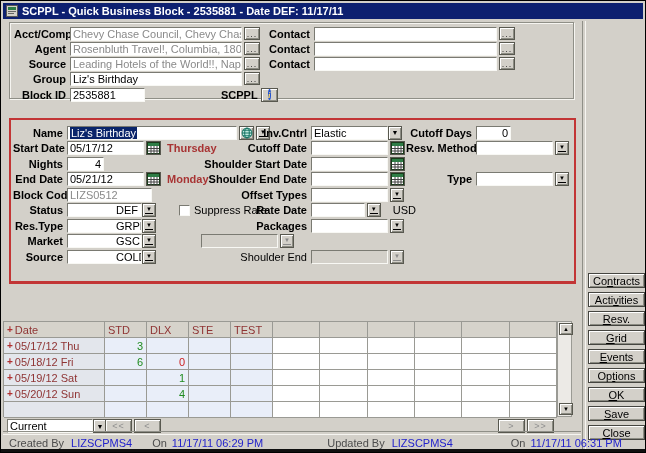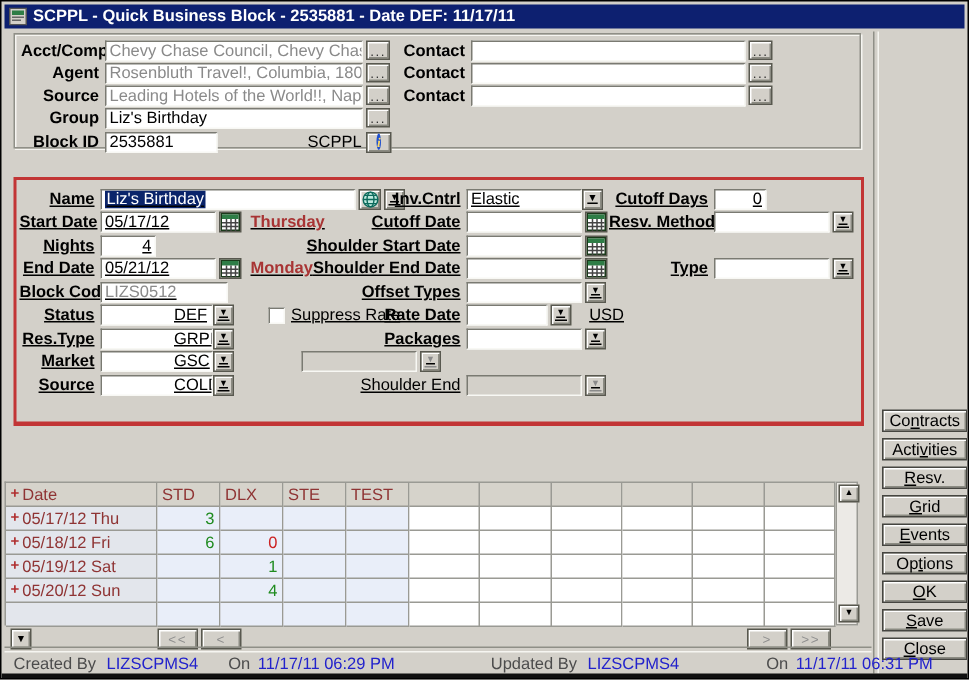--- a/index.html
+++ b/index.html
@@ -28,35 +28,35 @@
   .lbl{font-weight:bold;text-align:right;padding-right:4px;box-sizing:border-box;flex:0 0 auto;white-space:nowrap;}
   .note{color:#a83434;margin-left:6px;font-weight:bold;}
 
   
   .topgroup{position:absolute;left:8px;top:21px;width:565px;height:77px;border:1px solid #8f8f87;
     box-shadow:1px 1px 0 #f6f5f1,inset 1px 1px 0 #f6f5f1;box-sizing:border-box;}
   .tg-row{position:absolute;display:flex;align-items:center;height:15px;}
   .tg-row .lbl{width:56px;}
   .tg-inp{width:172px;}
   .ct-inp{width:183px;}
-  .prop{font-weight:normal;margin-left:60px;}
+  .prop{font-weight:bold;margin-left:76px;}
   .infobtn{width:17px;height:14px;margin-left:3px;}
   .infoglyph{width:11px;height:11px;border-radius:50%;background:#1d4fd0;color:#ffd964;font-size:9px;font-weight:bold;
     font-family:"Liberation Serif",serif;display:flex;align-items:center;justify-content:center;font-style:italic;}
 
   
   .tabs{position:absolute;left:8px;top:99px;display:flex;align-items:flex-end;z-index:3;}
   .tab{padding:2px 9px 1px;margin-right:2px;background:#d3d0c9;border:1px solid #86867e;border-bottom:none;
     border-radius:2px 2px 0 0;}
   .tab.active{border:2px solid #c23535;border-bottom:none;padding:2px 8px 2px;}
 
   
   .formbox{position:absolute;left:8px;top:117px;width:567px;height:166px;border:2px solid #c23535;
     border-bottom-width:3px;box-sizing:border-box;}
-  .fcol{position:absolute;top:5px;text-decoration:underline;}
+  .fcol{position:absolute;top:5px;}
   .fcol-left{left:2px;width:280px;}
   .fcol-mid{left:190px;width:215px;}
   .fcol-right{left:395px;width:172px;}
   .f-row{display:flex;align-items:center;height:15.5px;}
   .fcol-left .lbl{width:54px;}
   .fcol-mid .lbl{width:110px;font-weight:bold;}
   .fcol-right .lbl{width:70px;}
   .w-name{width:170px;}
   .w-date{width:77px;}
   .w-nights{width:37px;}
@@ -468,20 +468,21 @@
         <div class="gcell c-empty c-emptycol"></div>
       </div>
     </div>
   <div class="vscroll">
     <button class="raised sbtn up">▲</button>
     <button class="raised sbtn down">▼</button>
   </div>
 
   <div class="navrow">
     <div class="filter">
+      <div class="inp w-filter">Current</div>
       <button class="raised cmbarrow">▼</button>
     </div>
     <button class="raised navbtn nb-first">&lt;&lt;</button>
     <button class="raised navbtn nb-prev">&lt;</button>
     <button class="raised navbtn nb-next">&gt;</button>
     <button class="raised navbtn nb-last">&gt;&gt;</button>
   </div>
 
   <div class="sepv"></div>
   <div class="seph"></div>

